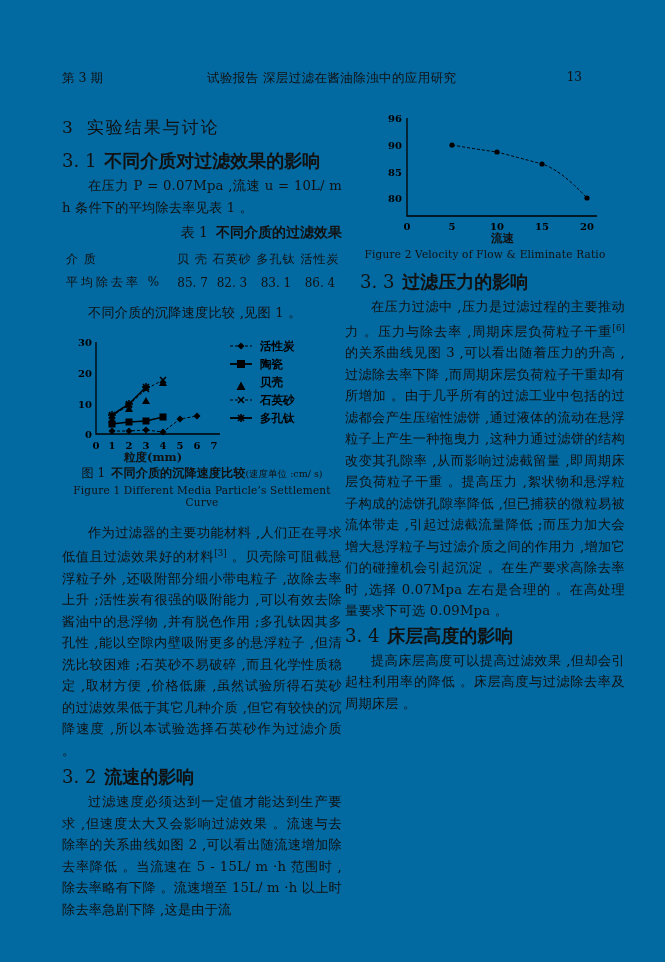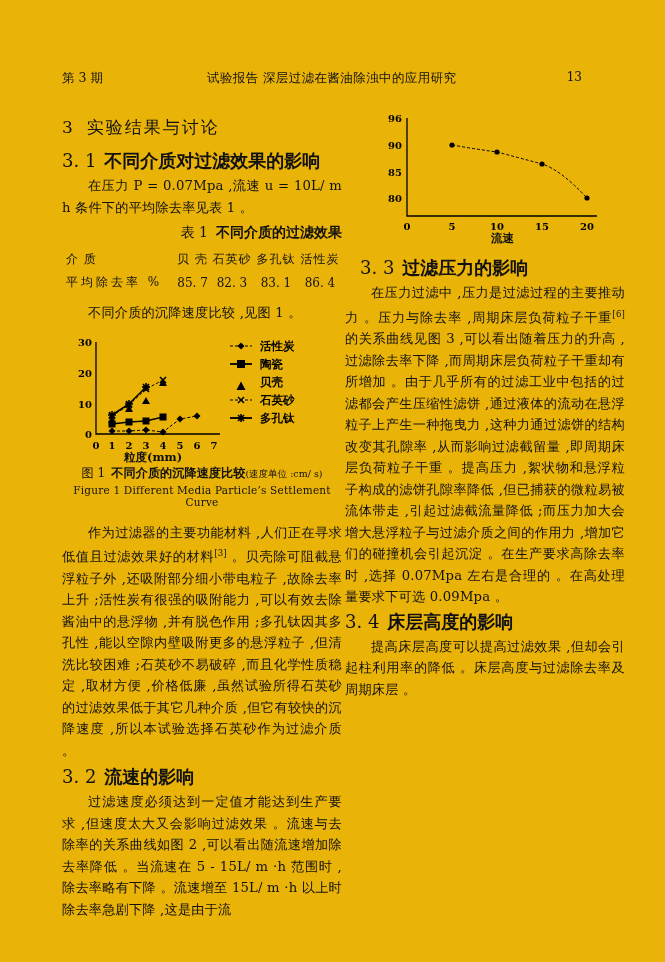--- a/index.html
+++ b/index.html
@@ -1,21 +1,21 @@
 <!DOCTYPE html>
 <html><head>
 <meta charset="utf-8">
 <style>
   html,body{margin:0;padding:0;background:#ffffff;}
   body{
     width:665px;height:962px;position:relative;overflow:hidden;
     font-family:"DejaVu Serif","Liberation Serif",serif;
     color:#111;
   }
-  .page{position:absolute;left:0;top:0;width:665px;height:962px;background:#eab308;}
+  .page{position:absolute;left:0;top:0;width:665px;height:962px;background:#0369a1;}
 
   
   .head{position:absolute;left:62px;top:70px;width:545px;height:20px;
         font-size:12.5px;font-family:"DejaVu Serif","Liberation Serif",serif;}
   .head .issue{position:absolute;left:0;top:0;}
   .head .title{position:absolute;left:145px;top:0;letter-spacing:.4px;}
   .head .pageno{position:absolute;right:25px;top:0;font-size:12px;}
 
   
   .col{position:absolute;top:96px;width:280px;}
@@ -228,20 +228,21 @@
         <path d="M107,37 Q130,41 152,44 Q175,50 197,56 Q216,62 242,90" fill="none" stroke="#000" stroke-width="1" stroke-dasharray="3,2"></path>
         <g fill="#000">
           <circle cx="107" cy="37" r="2.6"></circle>
           <circle cx="152" cy="44" r="2.6"></circle>
           <circle cx="197" cy="56" r="2.6"></circle>
           <circle cx="242" cy="90" r="2.6"></circle>
         </g>
       </svg>
       <div style="font-size:11.5px;font-weight:bold;text-align:center;margin:-2px 0 0 35px;">流速</div>
 
+      <div class="figcapen">Figure 2    Velocity of Flow  &amp;  Eliminate Ratio</div>
     </div>
 
     <div class="h2" style="margin-top:10px;margin-left:15px;">
       <span class="num">3. 3</span><span>过滤压力的影响</span>
     </div>
     <p class="t ind">在压力过滤中 ,压力是过滤过程的主要推动力 。压力与除去率 ,周期床层负荷粒子干重<sup>[6]</sup>的关系曲线见图 3 ,可以看出随着压力的升高 ,过滤除去率下降 ,而周期床层负荷粒子干重却有所增加 。由于几乎所有的过滤工业中包括的过滤都会产生压缩性滤饼 ,通过液体的流动在悬浮粒子上产生一种拖曳力 ,这种力通过滤饼的结构改变其孔隙率 ,从而影响过滤截留量 ,即周期床层负荷粒子干重 。提高压力 ,絮状物和悬浮粒子构成的滤饼孔隙率降低 ,但已捕获的微粒易被流体带走 ,引起过滤截流量降低 ;而压力加大会增大悬浮粒子与过滤介质之间的作用力 ,增加它们的碰撞机会引起沉淀 。在生产要求高除去率时 ,选择 0.07Mpa 左右是合理的 。在高处理量要求下可选 0.09Mpa 。</p>
 
     <div class="h2" style="margin-top:2px;">
       <span class="num">3. 4</span><span>床层高度的影响</span>
     </div>

